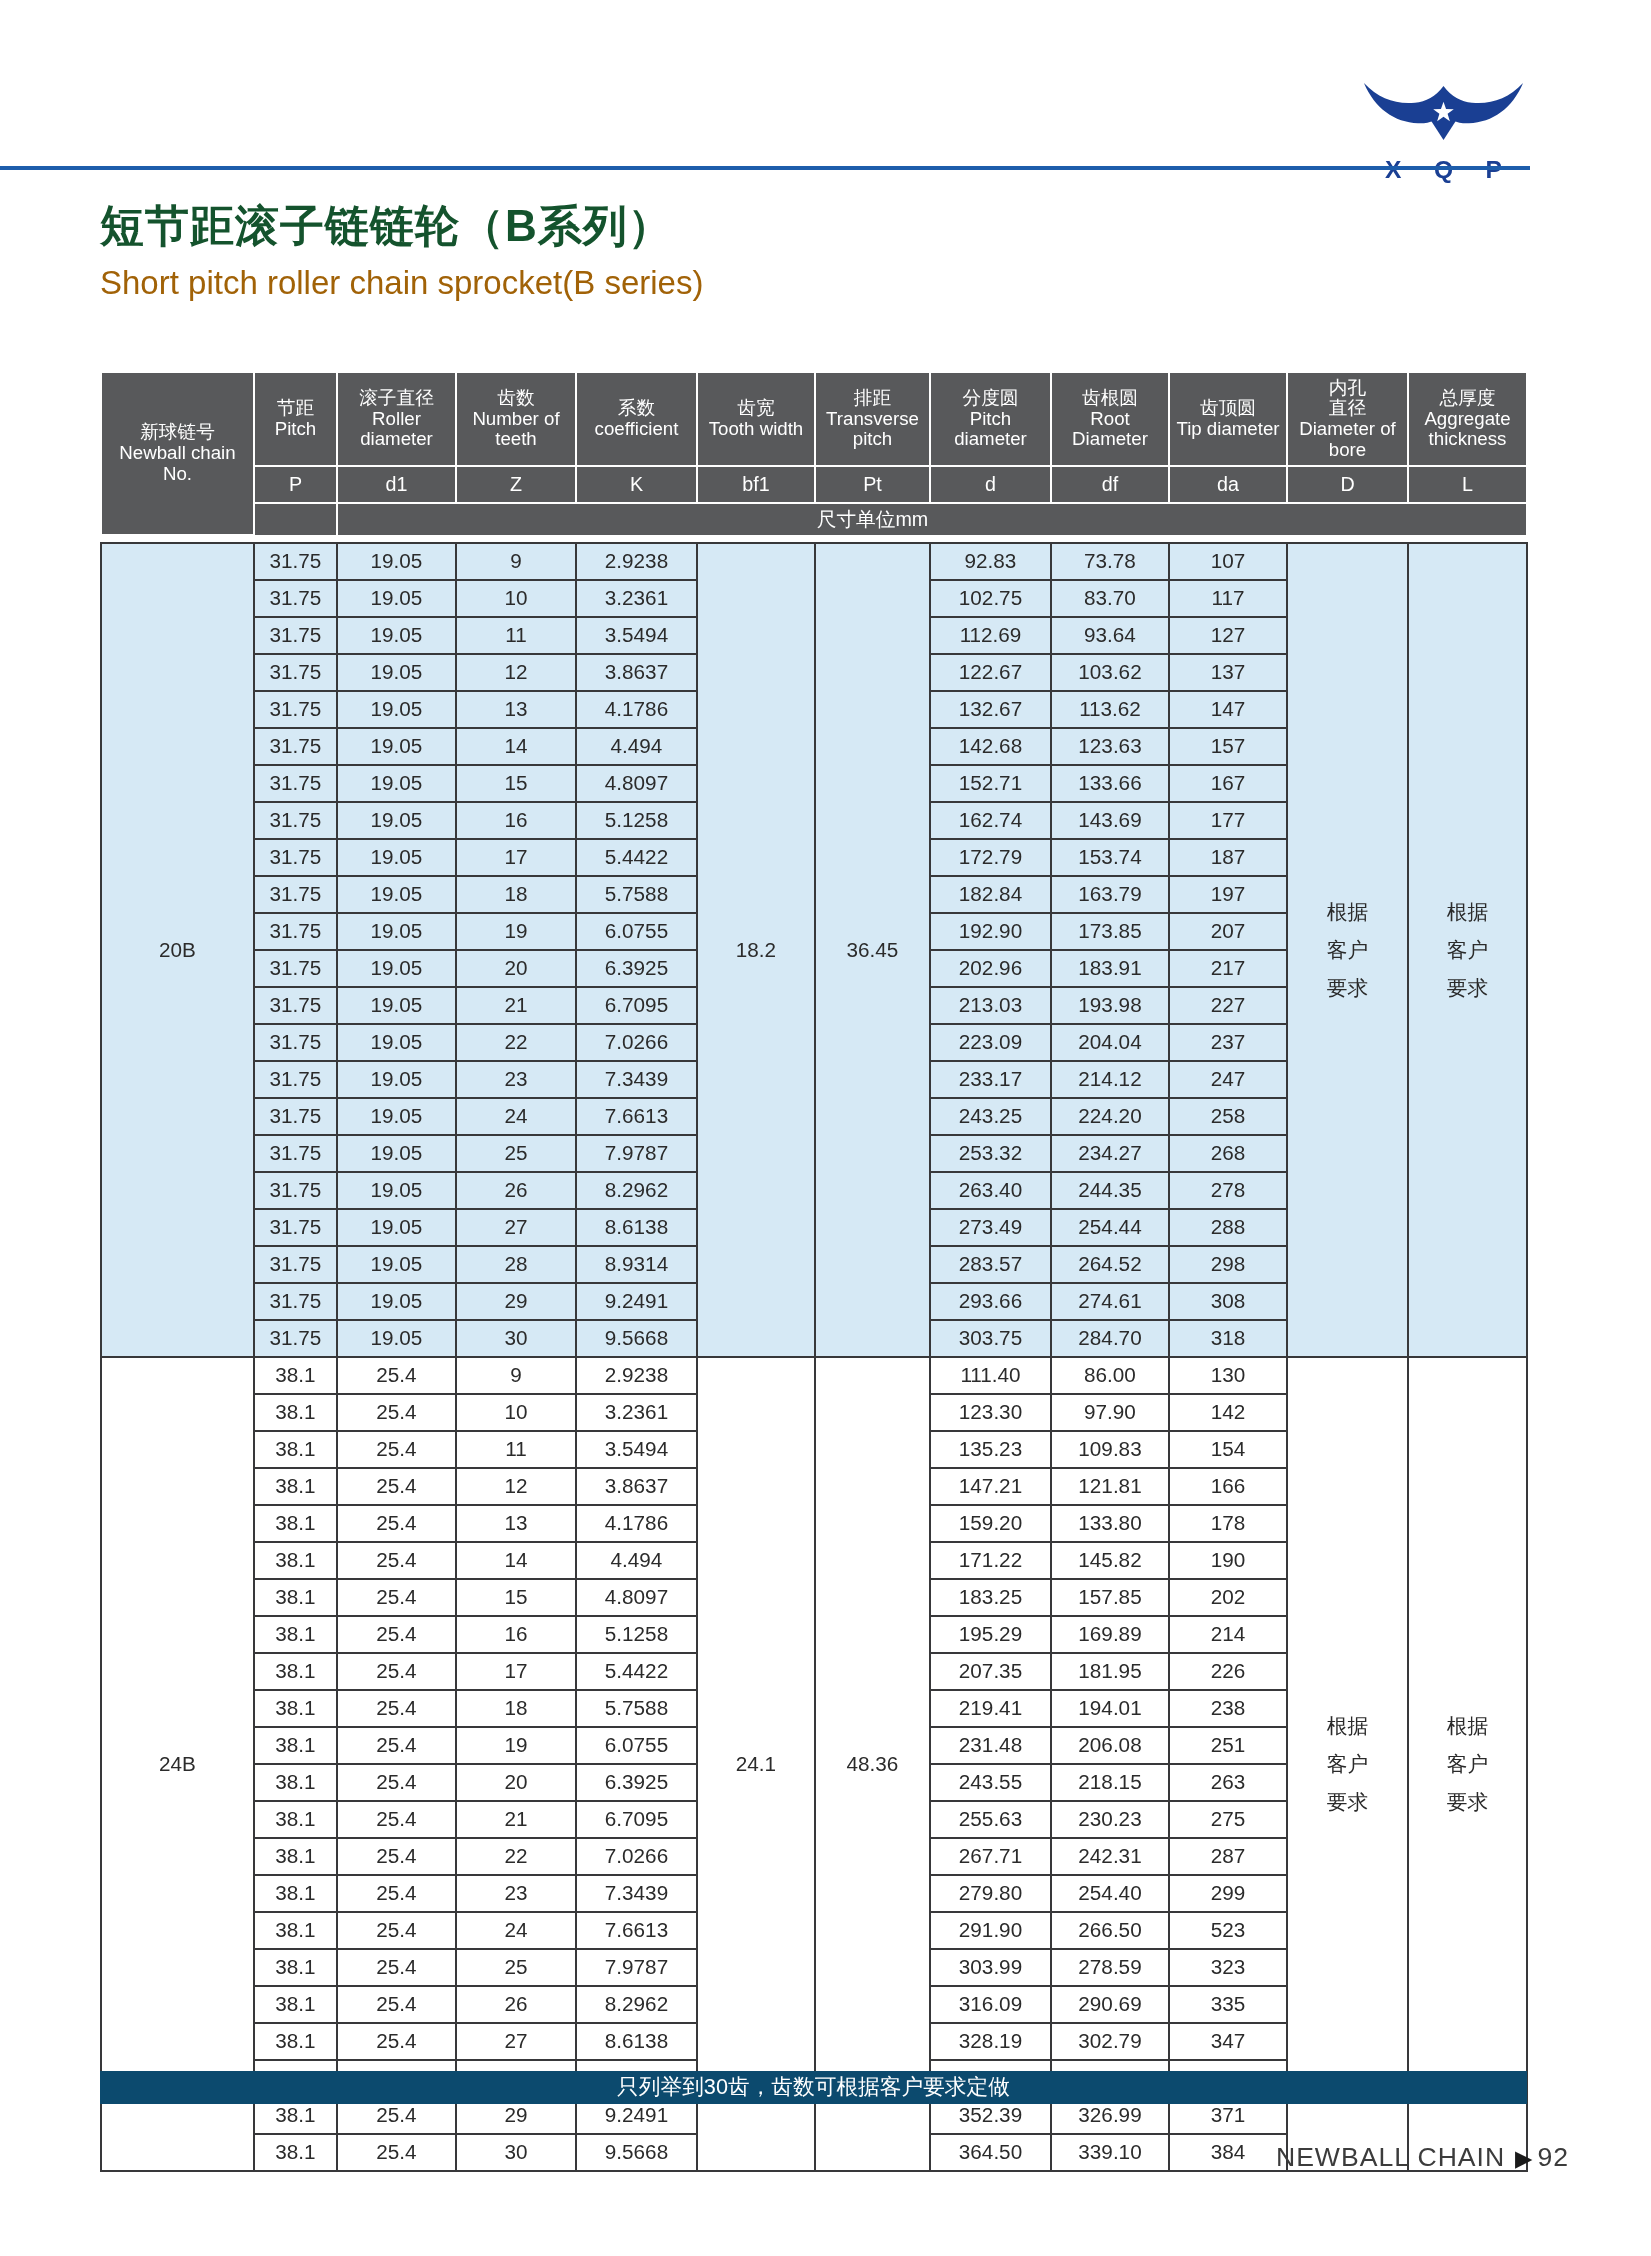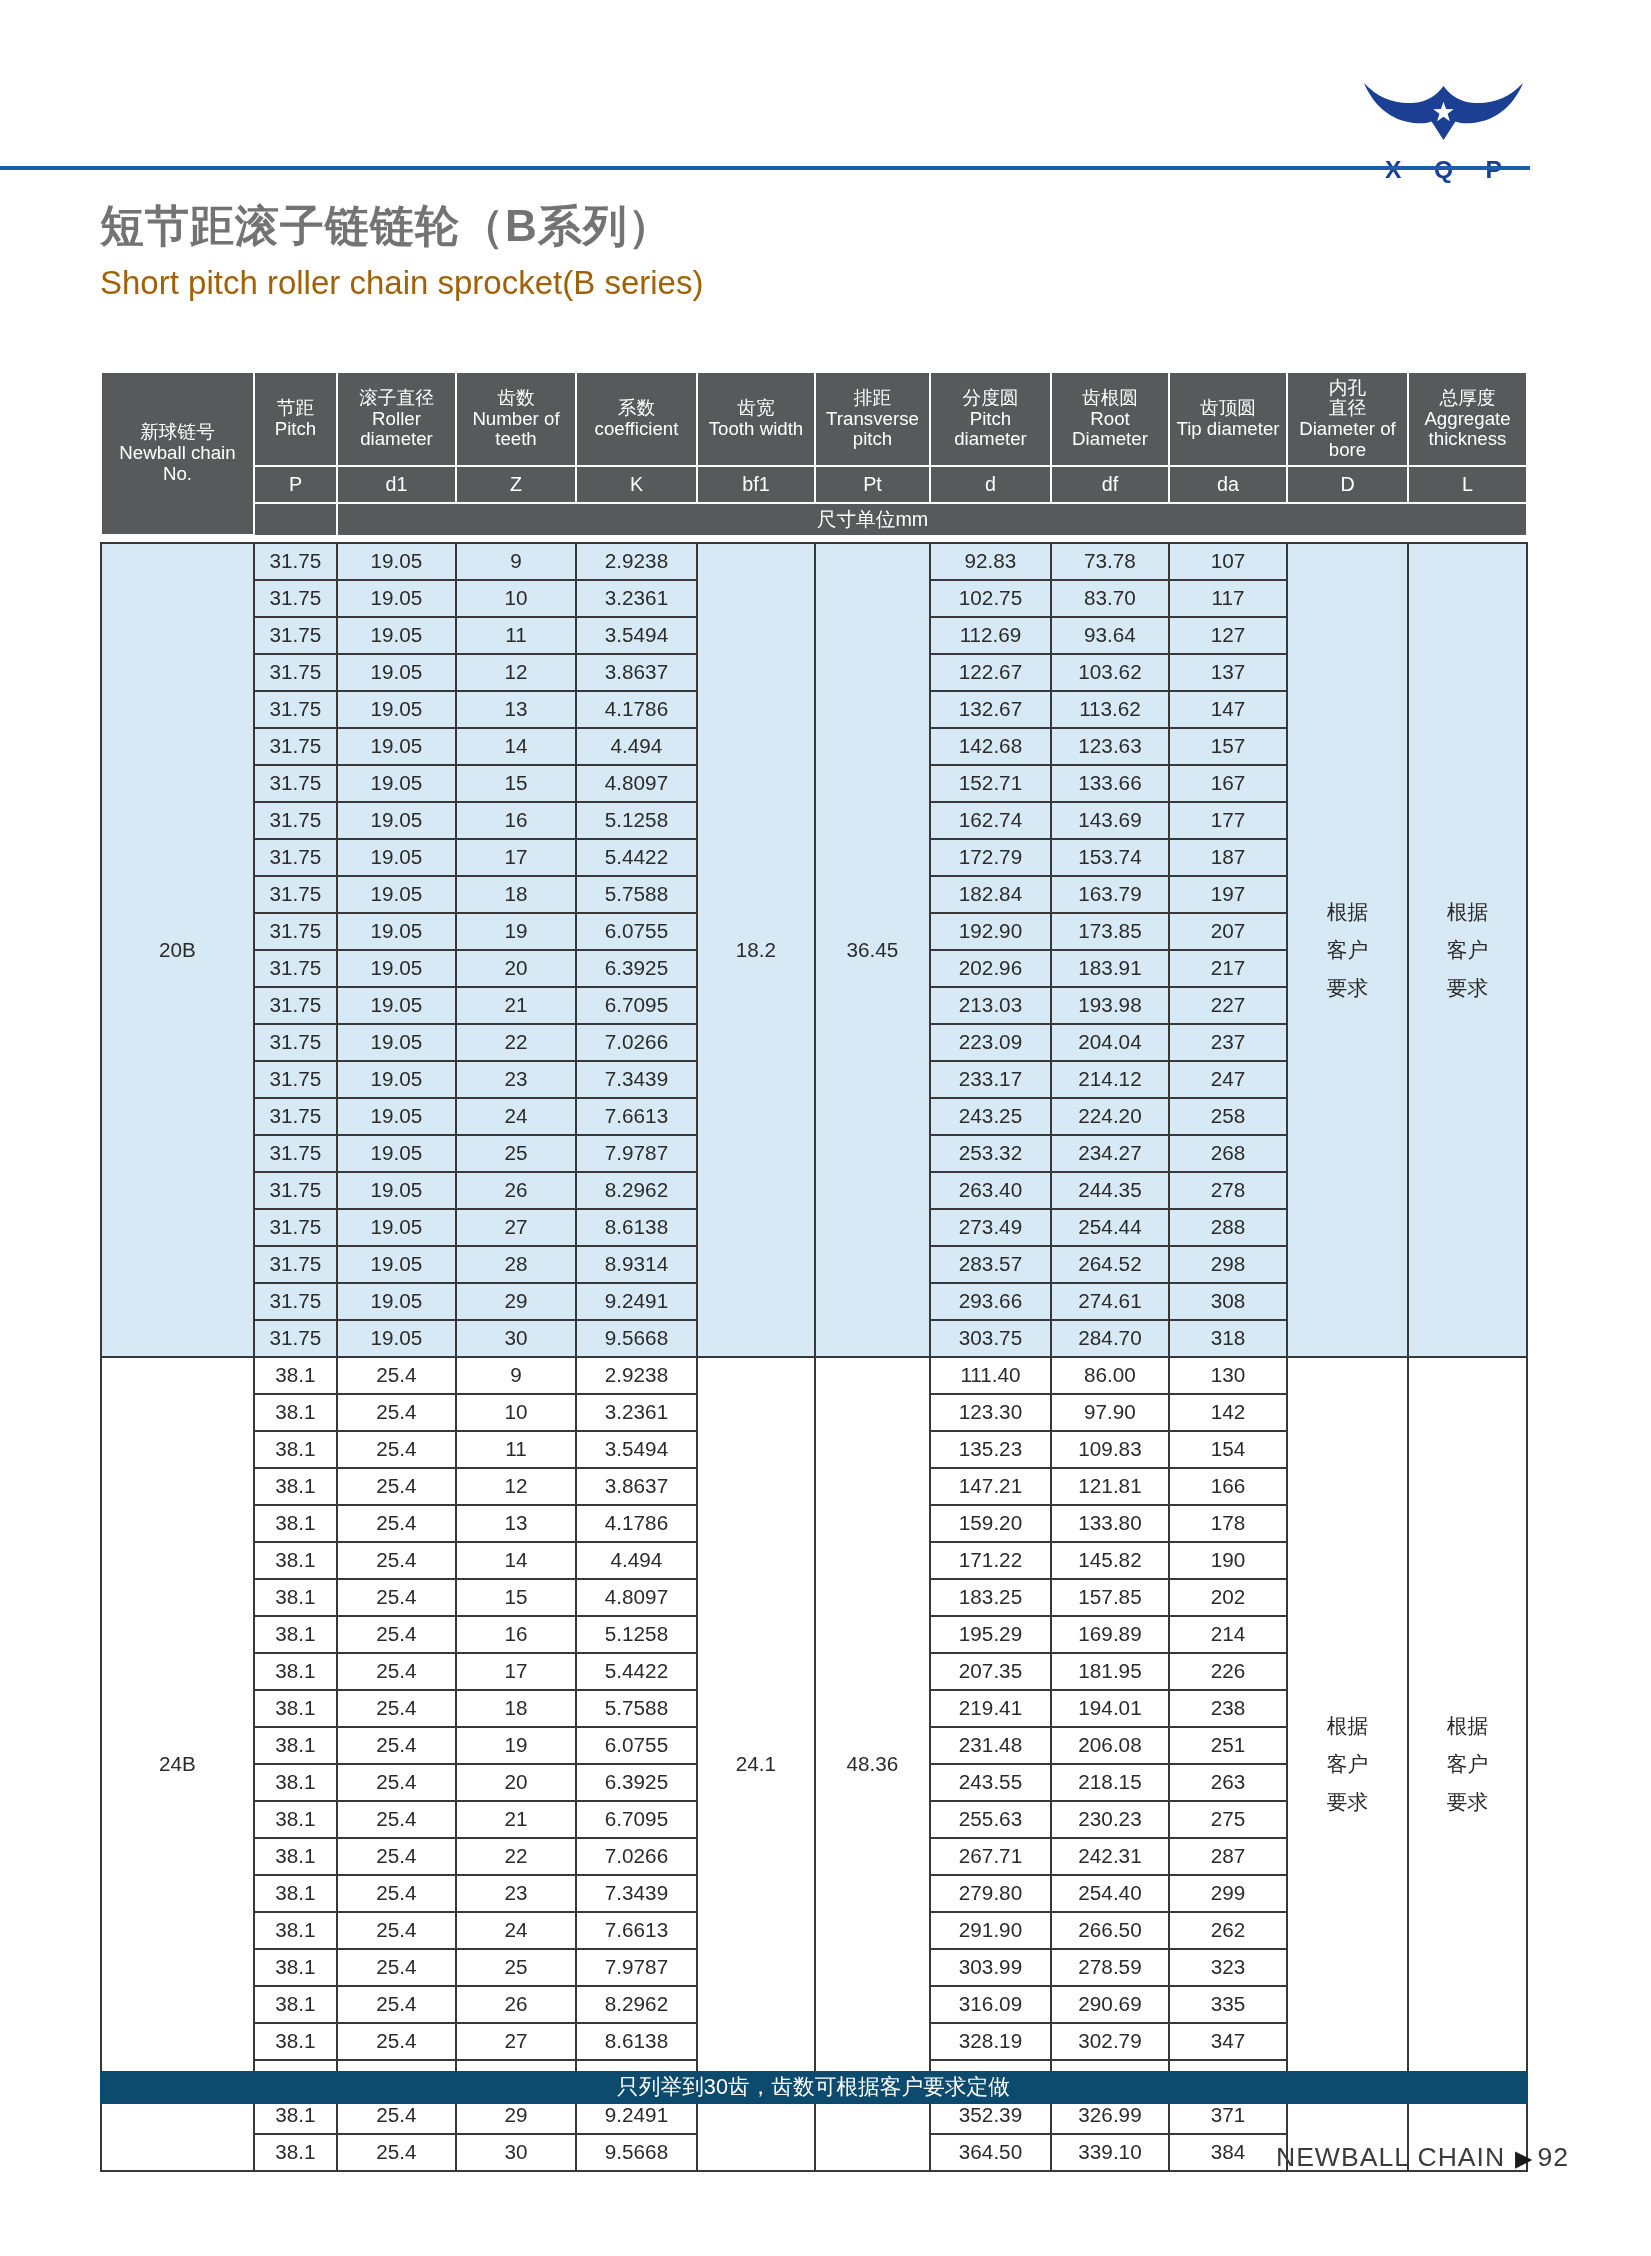--- a/index.html
+++ b/index.html
@@ -7,21 +7,21 @@
        font-family:"Liberation Sans","DejaVu Sans",sans-serif;color:#222;}
 
   
   .logo-wrap{position:absolute;top:83px;left:1360px;width:167px;text-align:center;}
   .logo-text{margin-top:10px;font-size:24.6px;font-weight:bold;letter-spacing:12.8px;
              color:#1a3f93;text-indent:12.8px;}
   .header-rule{position:absolute;top:166px;left:0;width:1530px;height:3.9px;background:#1d5dab;}
 
   
   .title-zh{position:absolute;top:197px;left:100px;font-size:44px;font-weight:bold;
-            color:#737373;letter-spacing:1px;}
+            color:#14532d;letter-spacing:1px;}
   .title-en{position:absolute;top:264px;left:100px;font-size:33px;color:#a16207;}
 
   
   .table-wrap{position:absolute;top:371px;left:100px;width:1427px;}
   table.spec{border-collapse:collapse;table-layout:fixed;width:1427px;}
   thead th{background:#58595b;color:#fff;font-weight:normal;font-size:18.7px;
            line-height:20.7px;text-align:center;vertical-align:middle;
            border:2px solid #fff;padding:2px 1px;}
   thead tr.h-main th{height:88px;}
   thead tr.h-sym th{height:30.5px;font-size:19.7px;}
@@ -504,21 +504,21 @@
           <td>254.40</td>
           <td>299</td>
         </tr>
         <tr class="s1">
           <td>38.1</td>
           <td>25.4</td>
           <td>24</td>
           <td>7.6613</td>
           <td>291.90</td>
           <td>266.50</td>
-          <td>262</td>
+          <td>523</td>
         </tr>
         <tr class="s1">
           <td>38.1</td>
           <td>25.4</td>
           <td>25</td>
           <td>7.9787</td>
           <td>303.99</td>
           <td>278.59</td>
           <td>323</td>
         </tr>

